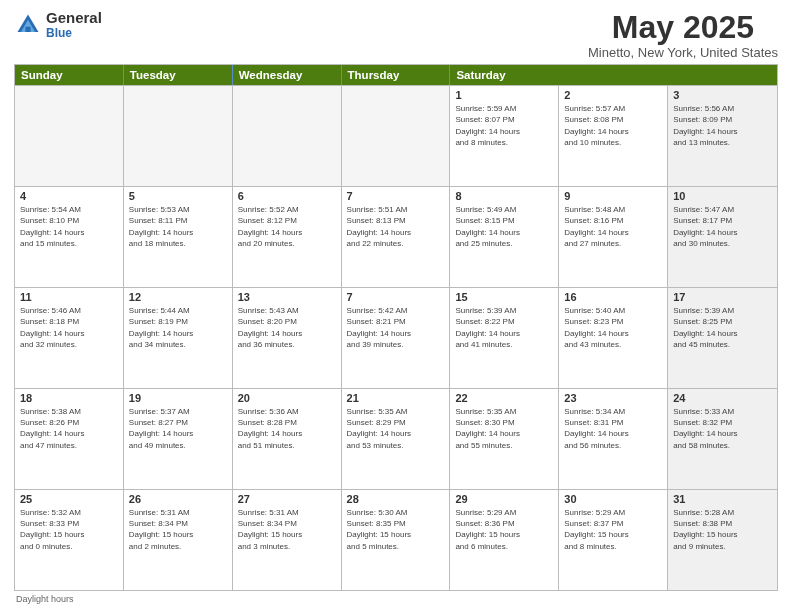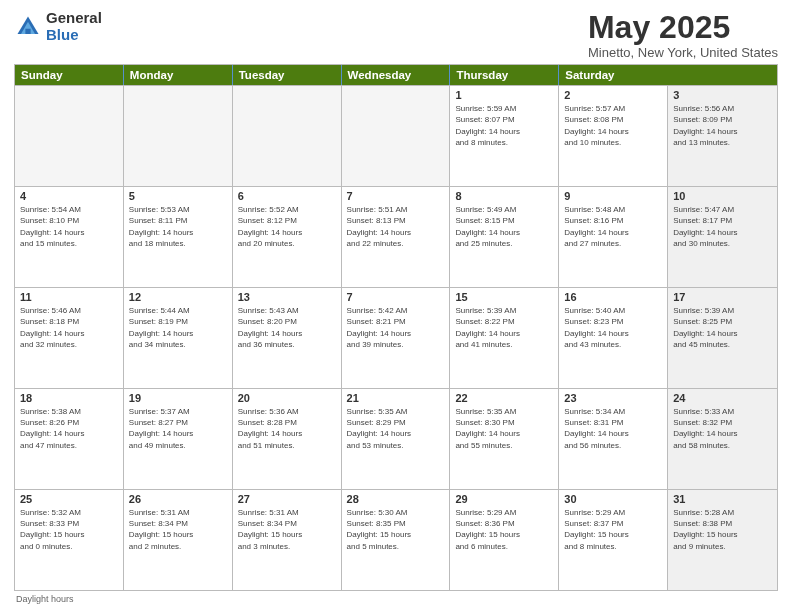--- a/index.html
+++ b/index.html
@@ -33,30 +33,30 @@
       display: flex;
       flex-direction: column;
       line-height: 1.1;
     }
     .logo-general {
       font-size: 15px;
       font-weight: bold;
       color: #333;
     }
     .logo-blue {
-      font-size: 15px;
+      font-size: 12px;
       font-weight: bold;
       color: #2a6db5;
     }
     .logo-icon {
       width: 28px;
       height: 28px;
     }
     .title-block {
-      text-align: left;
+      text-align: center;
     }
     .main-title {
       font-size: 32px;
       font-weight: bold;
       color: #333;
       line-height: 1.1;
     }
     .subtitle {
       font-size: 13px;
       color: #555;
@@ -142,21 +142,20 @@
     </div>
     <div class="title-block">
       <div class="main-title">May 2025</div>
       <div class="subtitle">Minetto, New York, United States</div>
     </div>
   </div>
 
   <div class="calendar">
     <div class="cal-header" id="cal-header">
         <div class="cal-header-cell">Sunday</div>
-        <div class="cal-header-cell">Monday</div>
         <div class="cal-header-cell">Tuesday</div>
         <div class="cal-header-cell">Wednesday</div>
         <div class="cal-header-cell">Thursday</div>
         <div class="cal-header-cell">Saturday</div>
       </div>
     <div class="cal-body" id="cal-body">
         <div class="cal-row">
           <div class="cal-cell empty"></div>
           <div class="cal-cell empty"></div>
           <div class="cal-cell empty"></div>

